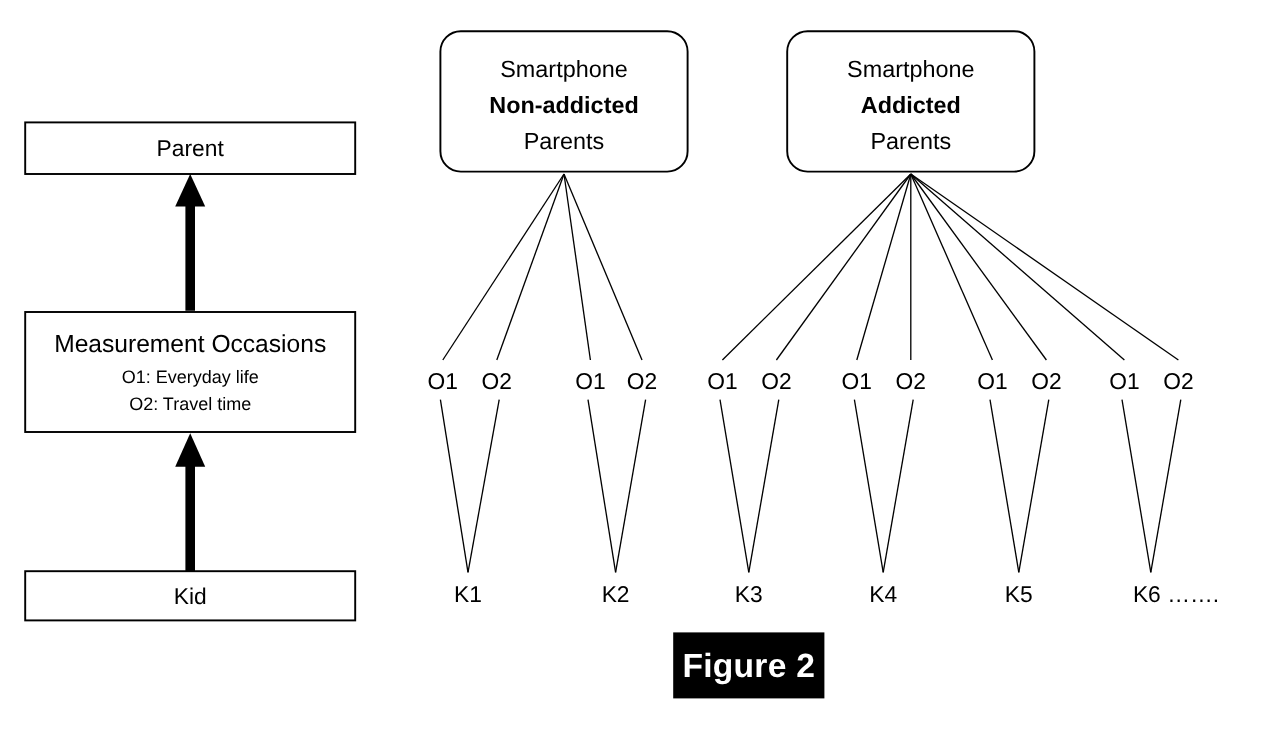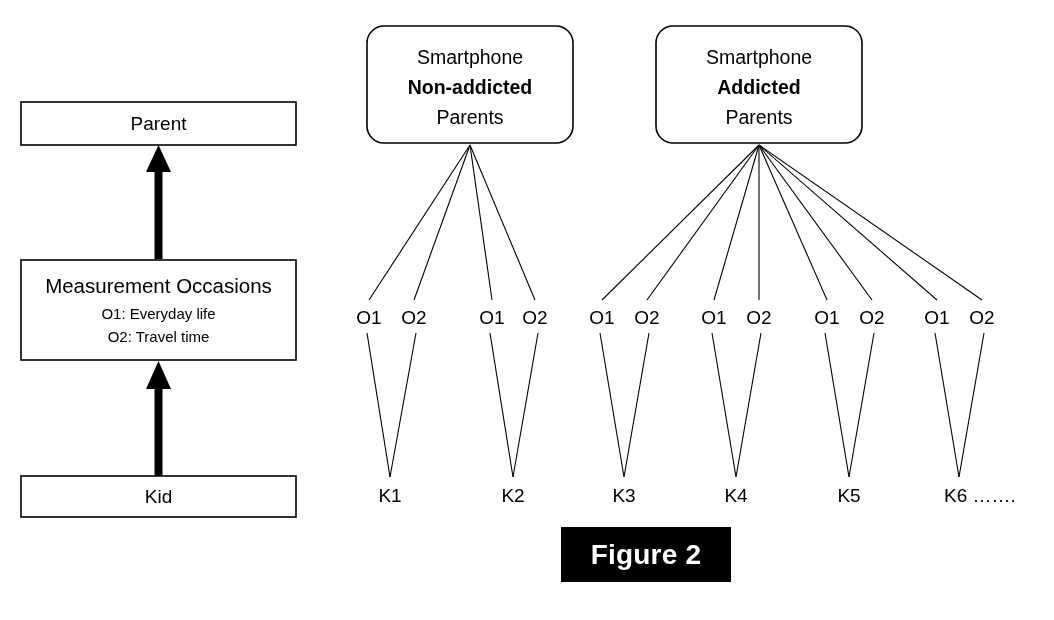--- a/index.html
+++ b/index.html
@@ -69,21 +69,21 @@
     font-size: 19.5px;
     font-weight: bold;
   }
   .t-leaf {
     font-size: 19px;
   }
   .fig-band {
     position: absolute;
     left: 561px;
     top: 527px;
-    width: 170px;
+    width: 126px;
     height: 55px;
     background: #000000;
     display: flex;
     align-items: center;
     justify-content: center;
   }
   .fig-band span {
     color: #ffffff;
     font-family: "Liberation Sans", sans-serif;
     font-size: 28px;

